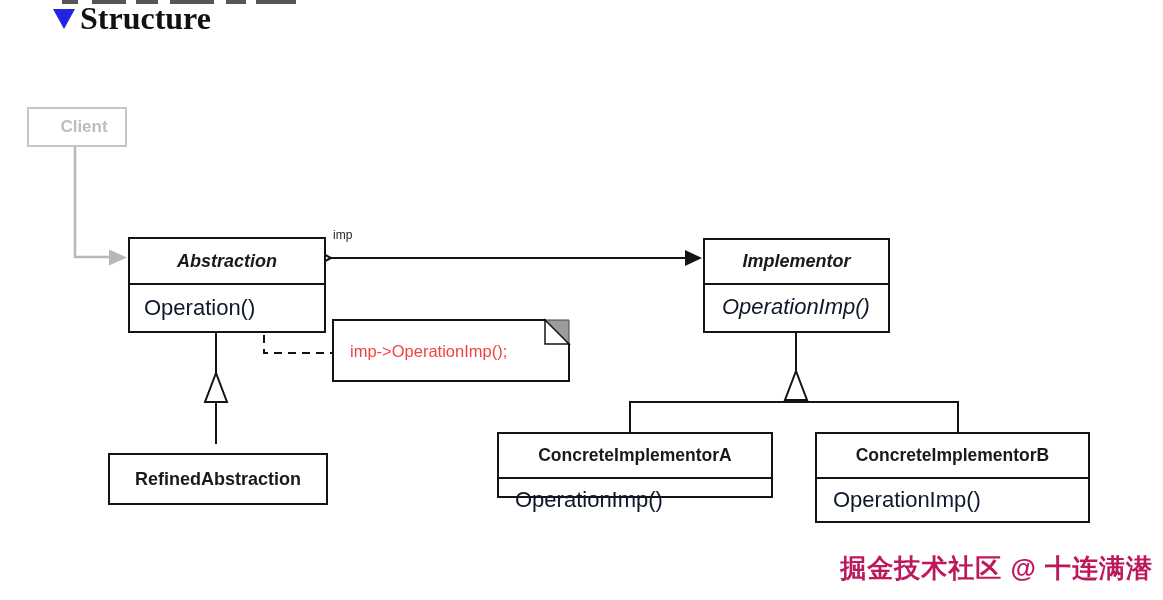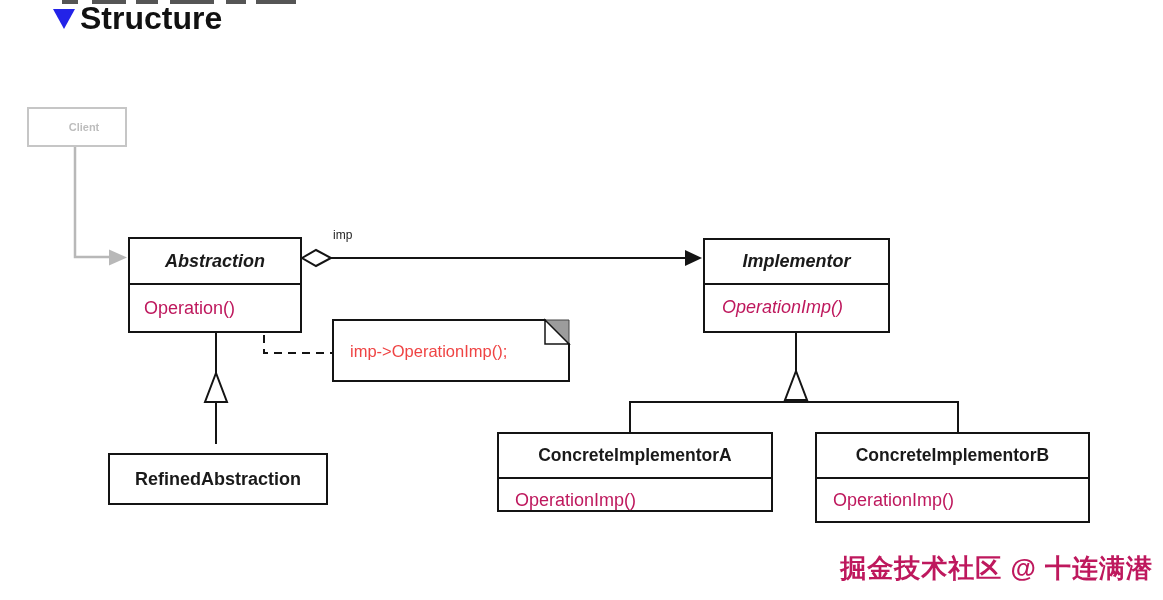--- a/index.html
+++ b/index.html
@@ -10,48 +10,48 @@
   
   .crop-artifact { position:absolute; top:0; left:0; height:5px; }
   .crop-artifact span { position:absolute; top:0; height:4px; background:#2b2b2b; opacity:.8; }
   .title-marker {
     position:absolute; left:53px; top:9px; width:0; height:0;
     border-left:11px solid transparent; border-right:11px solid transparent;
     border-top:20px solid #2323e8;
   }
   .page-title {
     position:absolute; left:80px; top:0px;
-    font-family:Liberation Sans, sans-serif; font-weight:bold;
+    font-family:Liberation Serif, serif; font-weight:bold;
     font-size:32px; color:#111; letter-spacing:0px; white-space:nowrap;
   }
   
   .uml-box { position:absolute; background:#fff; border:2px solid #141414; box-sizing:border-box; }
   .uml-head {
     display:flex; align-items:center; justify-content:center;
     font-weight:bold; font-size:18px; color:#1a1a1a; box-sizing:border-box;
   }
   .italic { font-style:italic; }
   .uml-sep { border-top:2px solid #141414; }
   .uml-method {
-    display:flex; align-items:center; font-size:18px; color:#be185d; box-sizing:border-box;
+    display:flex; align-items:center; font-size:22px; color:#0f172a; box-sizing:border-box;
   }
   .ghost { border-color:#c6c6c6; }
-  .ghost .uml-head { color:#bdbdbd; font-size:11px;margin-left:14px; }
+  .ghost .uml-head { color:#bdbdbd; font-size:17px;margin-left:14px; }
   
   .box-client       { left:27px;  top:107px; width:100px; height:40px; }
   .box-client .uml-head { height:36px; }
-  .box-abstraction  { left:128px; top:237px; width:174px; height:96px; }
+  .box-abstraction  { left:128px; top:237px; width:198px; height:96px; }
   .box-abstraction .uml-head { height:44px; }
   .box-abstraction .uml-method { height:46px; padding-left:14px; }
   .box-implementor  { left:703px; top:238px; width:187px; height:95px; }
   .box-implementor .uml-head { height:43px;border-radius:11px; }
   .box-implementor .uml-method { height:44px; padding-left:17px; }
   .box-refined      { left:108px; top:453px; width:220px; height:52px; }
   .box-refined .uml-head { height:48px; }
-  .box-concreteA    { left:497px; top:432px; width:276px; height:80px; }
+  .box-concreteA    { left:497px; top:432px; width:276px; height:66px; }
   .box-concreteB    { left:815px; top:432px; width:275px; height:91px; }
   .box-concreteA .uml-head, .box-concreteB .uml-head { height:43px; font-size:17.5px; }
   .box-concreteA .uml-method, .box-concreteB .uml-method { height:42px; padding-left:16px; }
   
   .assoc-label {
     position:absolute; left:333px; top:228px; font-size:12px; color:#1f1f1f;
   }
   .note-text {
     position:absolute; left:350px; top:330px; width:205px; height:42px;
     display:flex; align-items:center; font-size:16.5px; color:#ef4444; white-space:nowrap;

